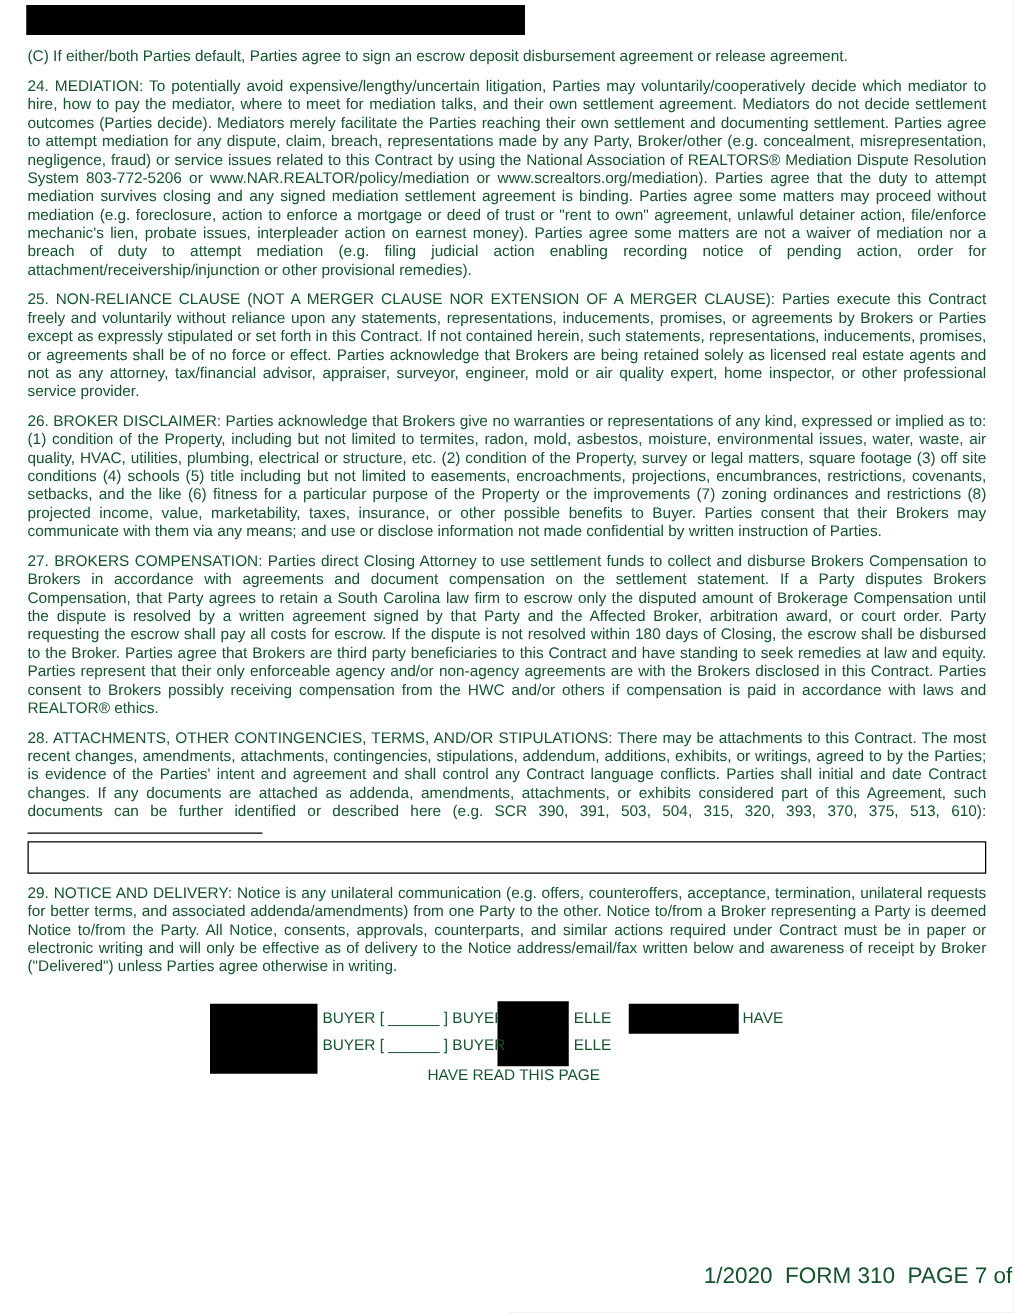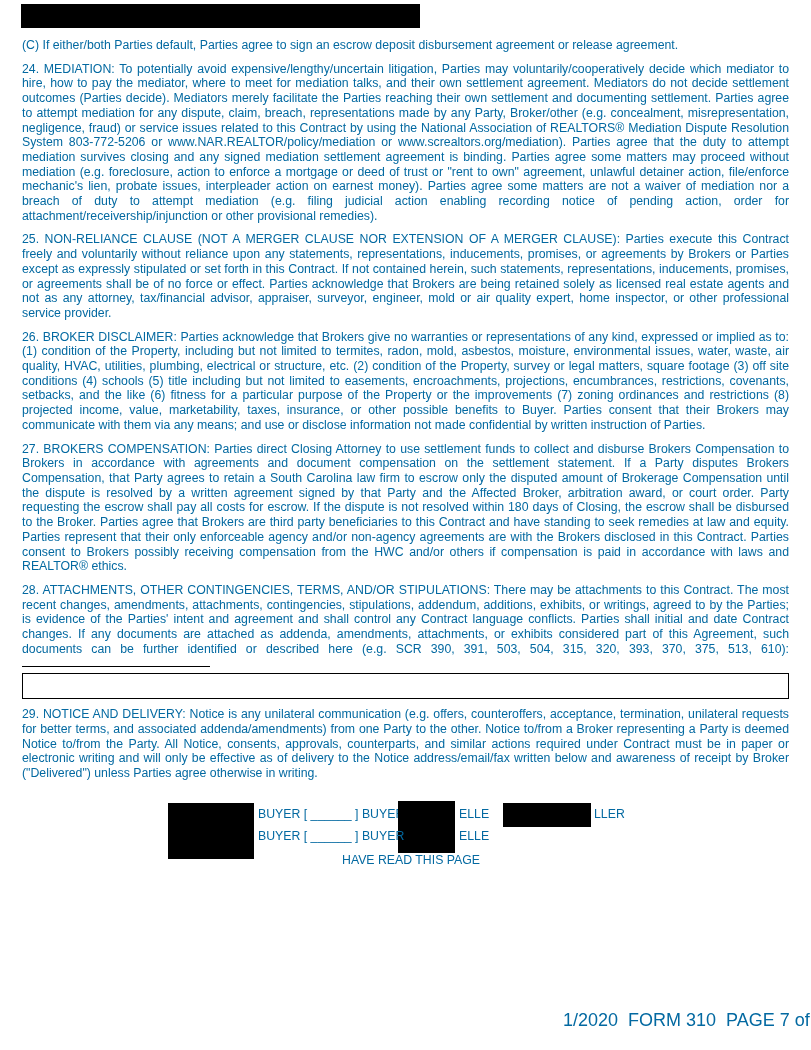--- a/index.html
+++ b/index.html
@@ -1,20 +1,20 @@
 <!DOCTYPE html>
 <html><head>
 <meta charset="utf-8">
 <style>
   * { margin:0; padding:0; box-sizing:border-box; }
   html,body { background:#e8e8e8; }
   body { font-family:"Liberation Sans", sans-serif; }
   .page {
     position:relative; width:811px; height:1050px; background:#ffffff;
-    color:#0369a1; overflow:hidden;
+    color:#14532d; overflow:hidden;
   }
   .redaction { position:absolute; background:#000; }
   .top-redaction { left:21px; top:4px; width:399px; height:24px; }
   .content {
     position:absolute; left:22px; top:38px; width:767px;
     font-size:12.3px; line-height:14.7px; text-align:justify;
   }
   .para { margin-bottom:9px; }
   .b { font-weight:normal; }
   .fill-line {
@@ -65,21 +65,21 @@
     <div class="fill-box"></div>
 
     <p class="para"><span class="b">29. NOTICE AND DELIVERY:</span> <span>Notice is any unilateral communication (e.g. offers, counteroffers, acceptance, termination, unilateral requests for better terms, and associated addenda/amendments) from one Party to the other. Notice to/from a Broker representing a Party is deemed Notice to/from the Party. All Notice, consents, approvals, counterparts, and similar actions required under Contract must be in paper or electronic writing and will only be effective as of delivery to the Notice address/email/fax written below and awareness of receipt by Broker ("Delivered") unless Parties agree otherwise in writing.</span></p>
 
     <div class="sig-area">
       <div class="redaction sig-redaction-1"></div>
       <span class="sig-text pos-r1-buyer">BUYER [ ______ ] BUYER</span>
       <div class="redaction sig-redaction-2"></div>
       <span class="sig-text pos-r1-sella">ELLE</span>
       <div class="redaction sig-redaction-3"></div>
-      <span class="sig-text pos-r1-sellb">LLER</span>
+      <span class="sig-text pos-r1-sellb">HAVE</span>
       <span class="sig-text pos-r2-buyer">BUYER [ ______ ] BUYER</span>
       <span class="sig-text pos-r2-sella">ELLE</span>
       <span class="sig-text pos-ack">HAVE READ THIS PAGE</span>
     </div>
 
   </div>
 
   <div class="footer">1/2020  FORM 310  PAGE 7 of 9</div>
 
 </div>

